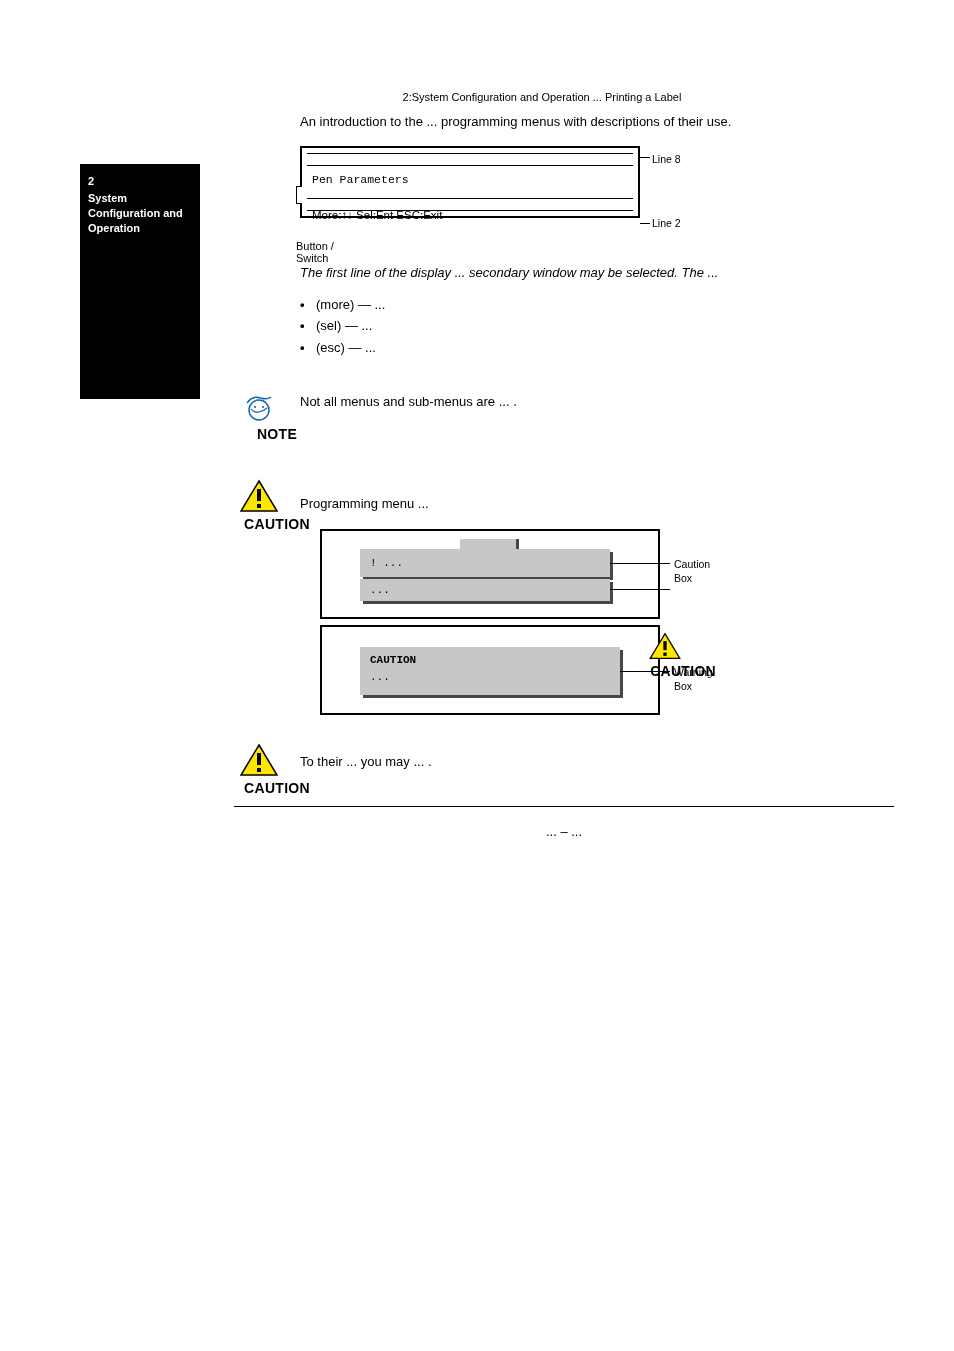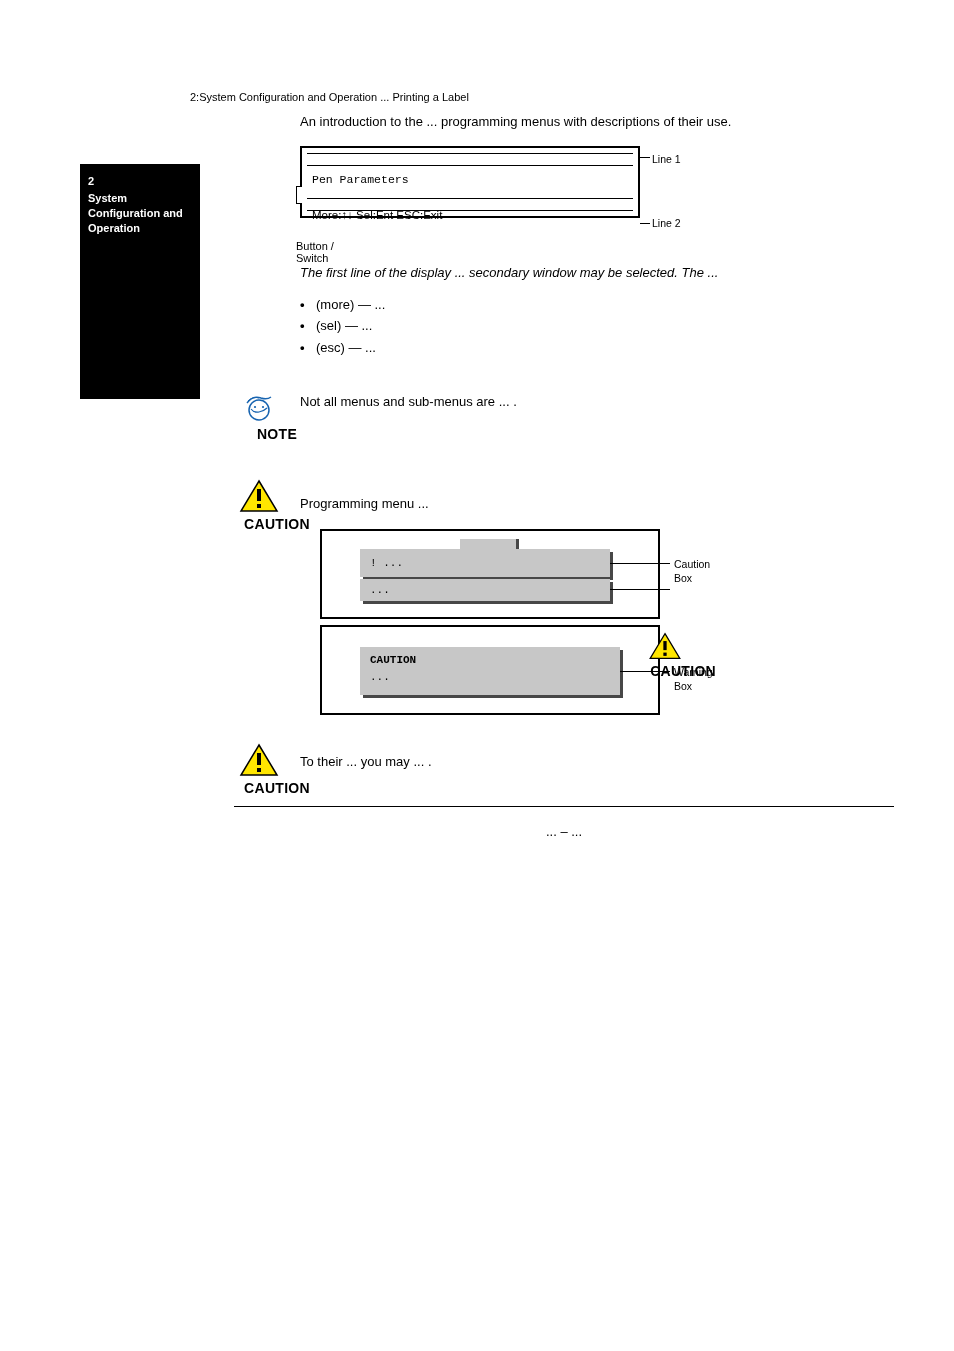--- a/index.html
+++ b/index.html
@@ -24,21 +24,21 @@
     width: 120px;
     height: 235px;
     background: #000;
     color: #fff;
     padding: 10px 8px;
   }
   .side-tab .tab-line1 { font-size: 11px; font-weight: bold; }
   .side-tab .tab-line2 { font-size: 11px; font-weight: bold; margin-top: 2px; }
 
   
-  .top-path { font-size: 11px; margin-left: 110px; margin-top: 50px; color: #000; }
+  .top-path { font-size: 11px; margin-left: 110px; margin-top: 50px; color: #000; text-align: center; }
 
   .content {
     margin-left: 220px;
     margin-top: 8px;
   }
 
   .intro { margin-top: 6px; margin-bottom: 16px; }
 
   
   .lcd-panel {
@@ -168,21 +168,21 @@
 
     <div class="lcd-row">
       <div class="lcd-panel">
         <div class="lcd-inner-top"></div>
         <div class="lcd-inner-bottom"></div>
         <div class="lcd-notch"></div>
         <div class="lcd-text-top">Pen Parameters</div>
         <div class="lcd-text-bottom arrows">More:↑↓  Sel:Ent  ESC:Exit</div>
       </div>
       <div class="callout-line-1"></div>
-      <div class="callout-right-1">Line 1</div>
+      <div class="callout-right-1">Line 8</div>
       <div class="callout-line-2"></div>
       <div class="callout-right-2">Line 2</div>
       <div class="callout-left">Button / Switch</div>
     </div>
 
     <p class="para" style="margin-top:46px">The first line of the display ... secondary window may be selected. The ...</p>
 
     <div class="bullet-row">
       <span class="bullet-dot">•</span>
       <span>(more) — ...</span>

